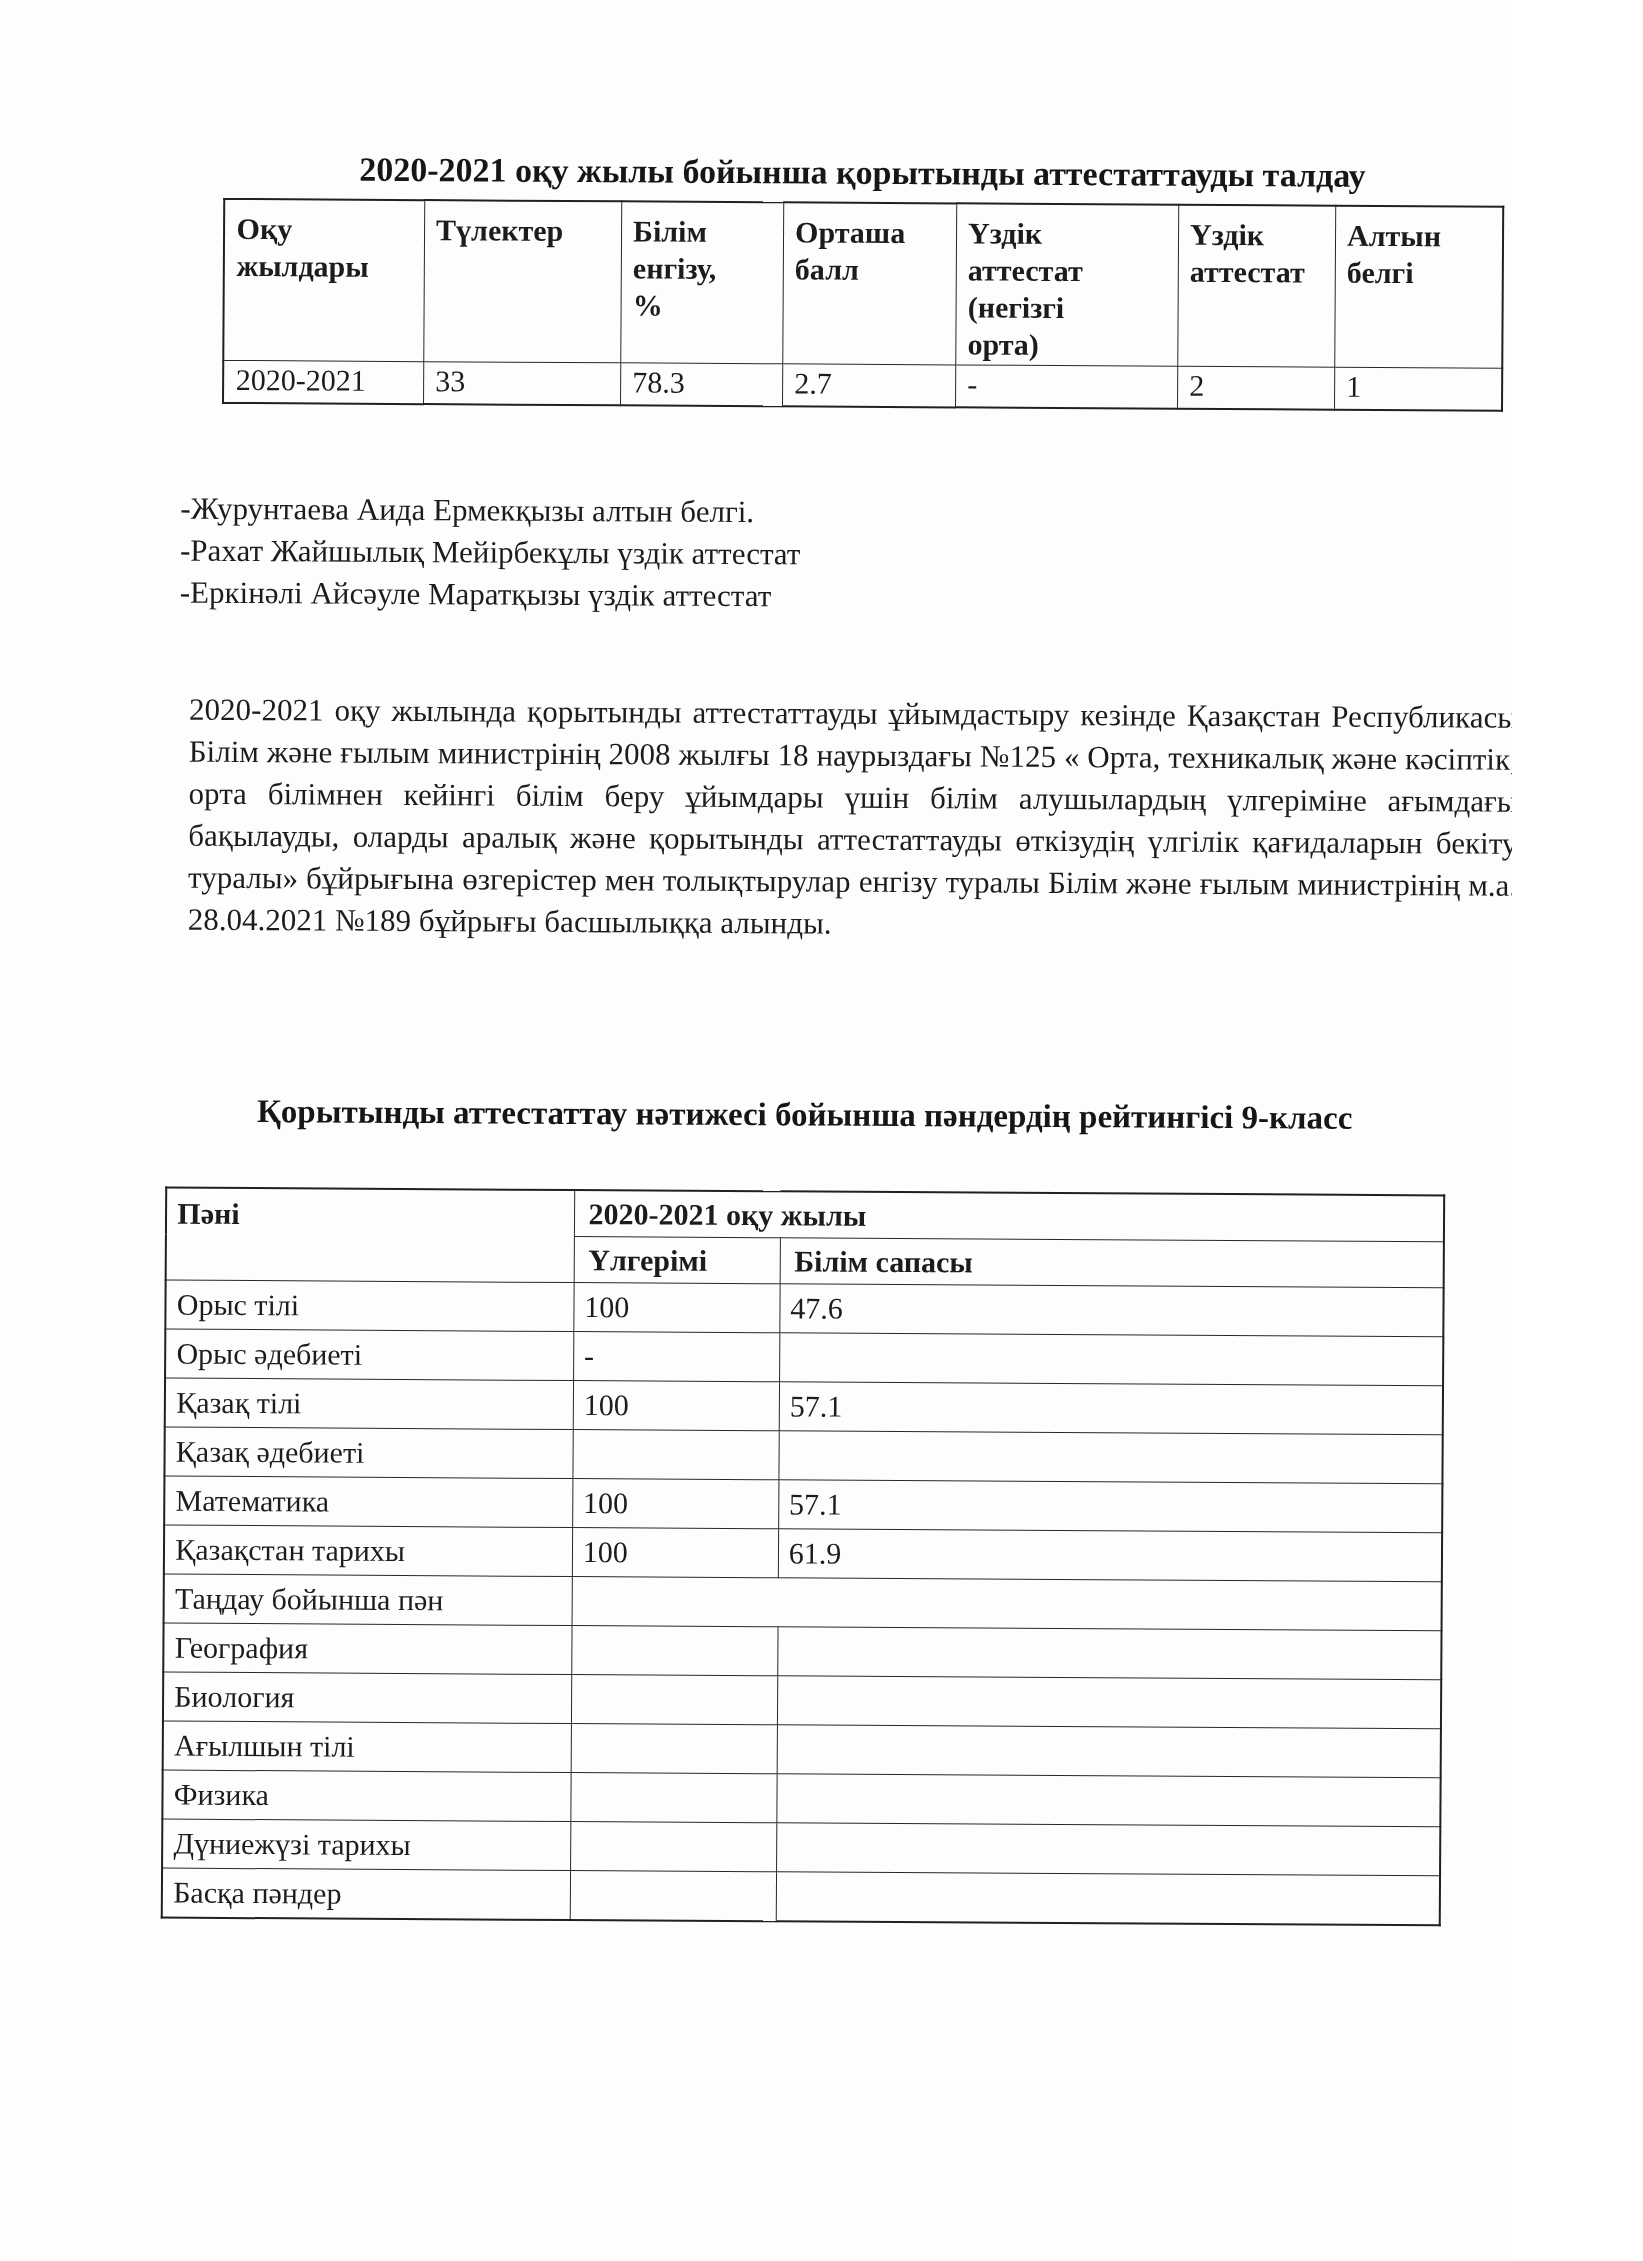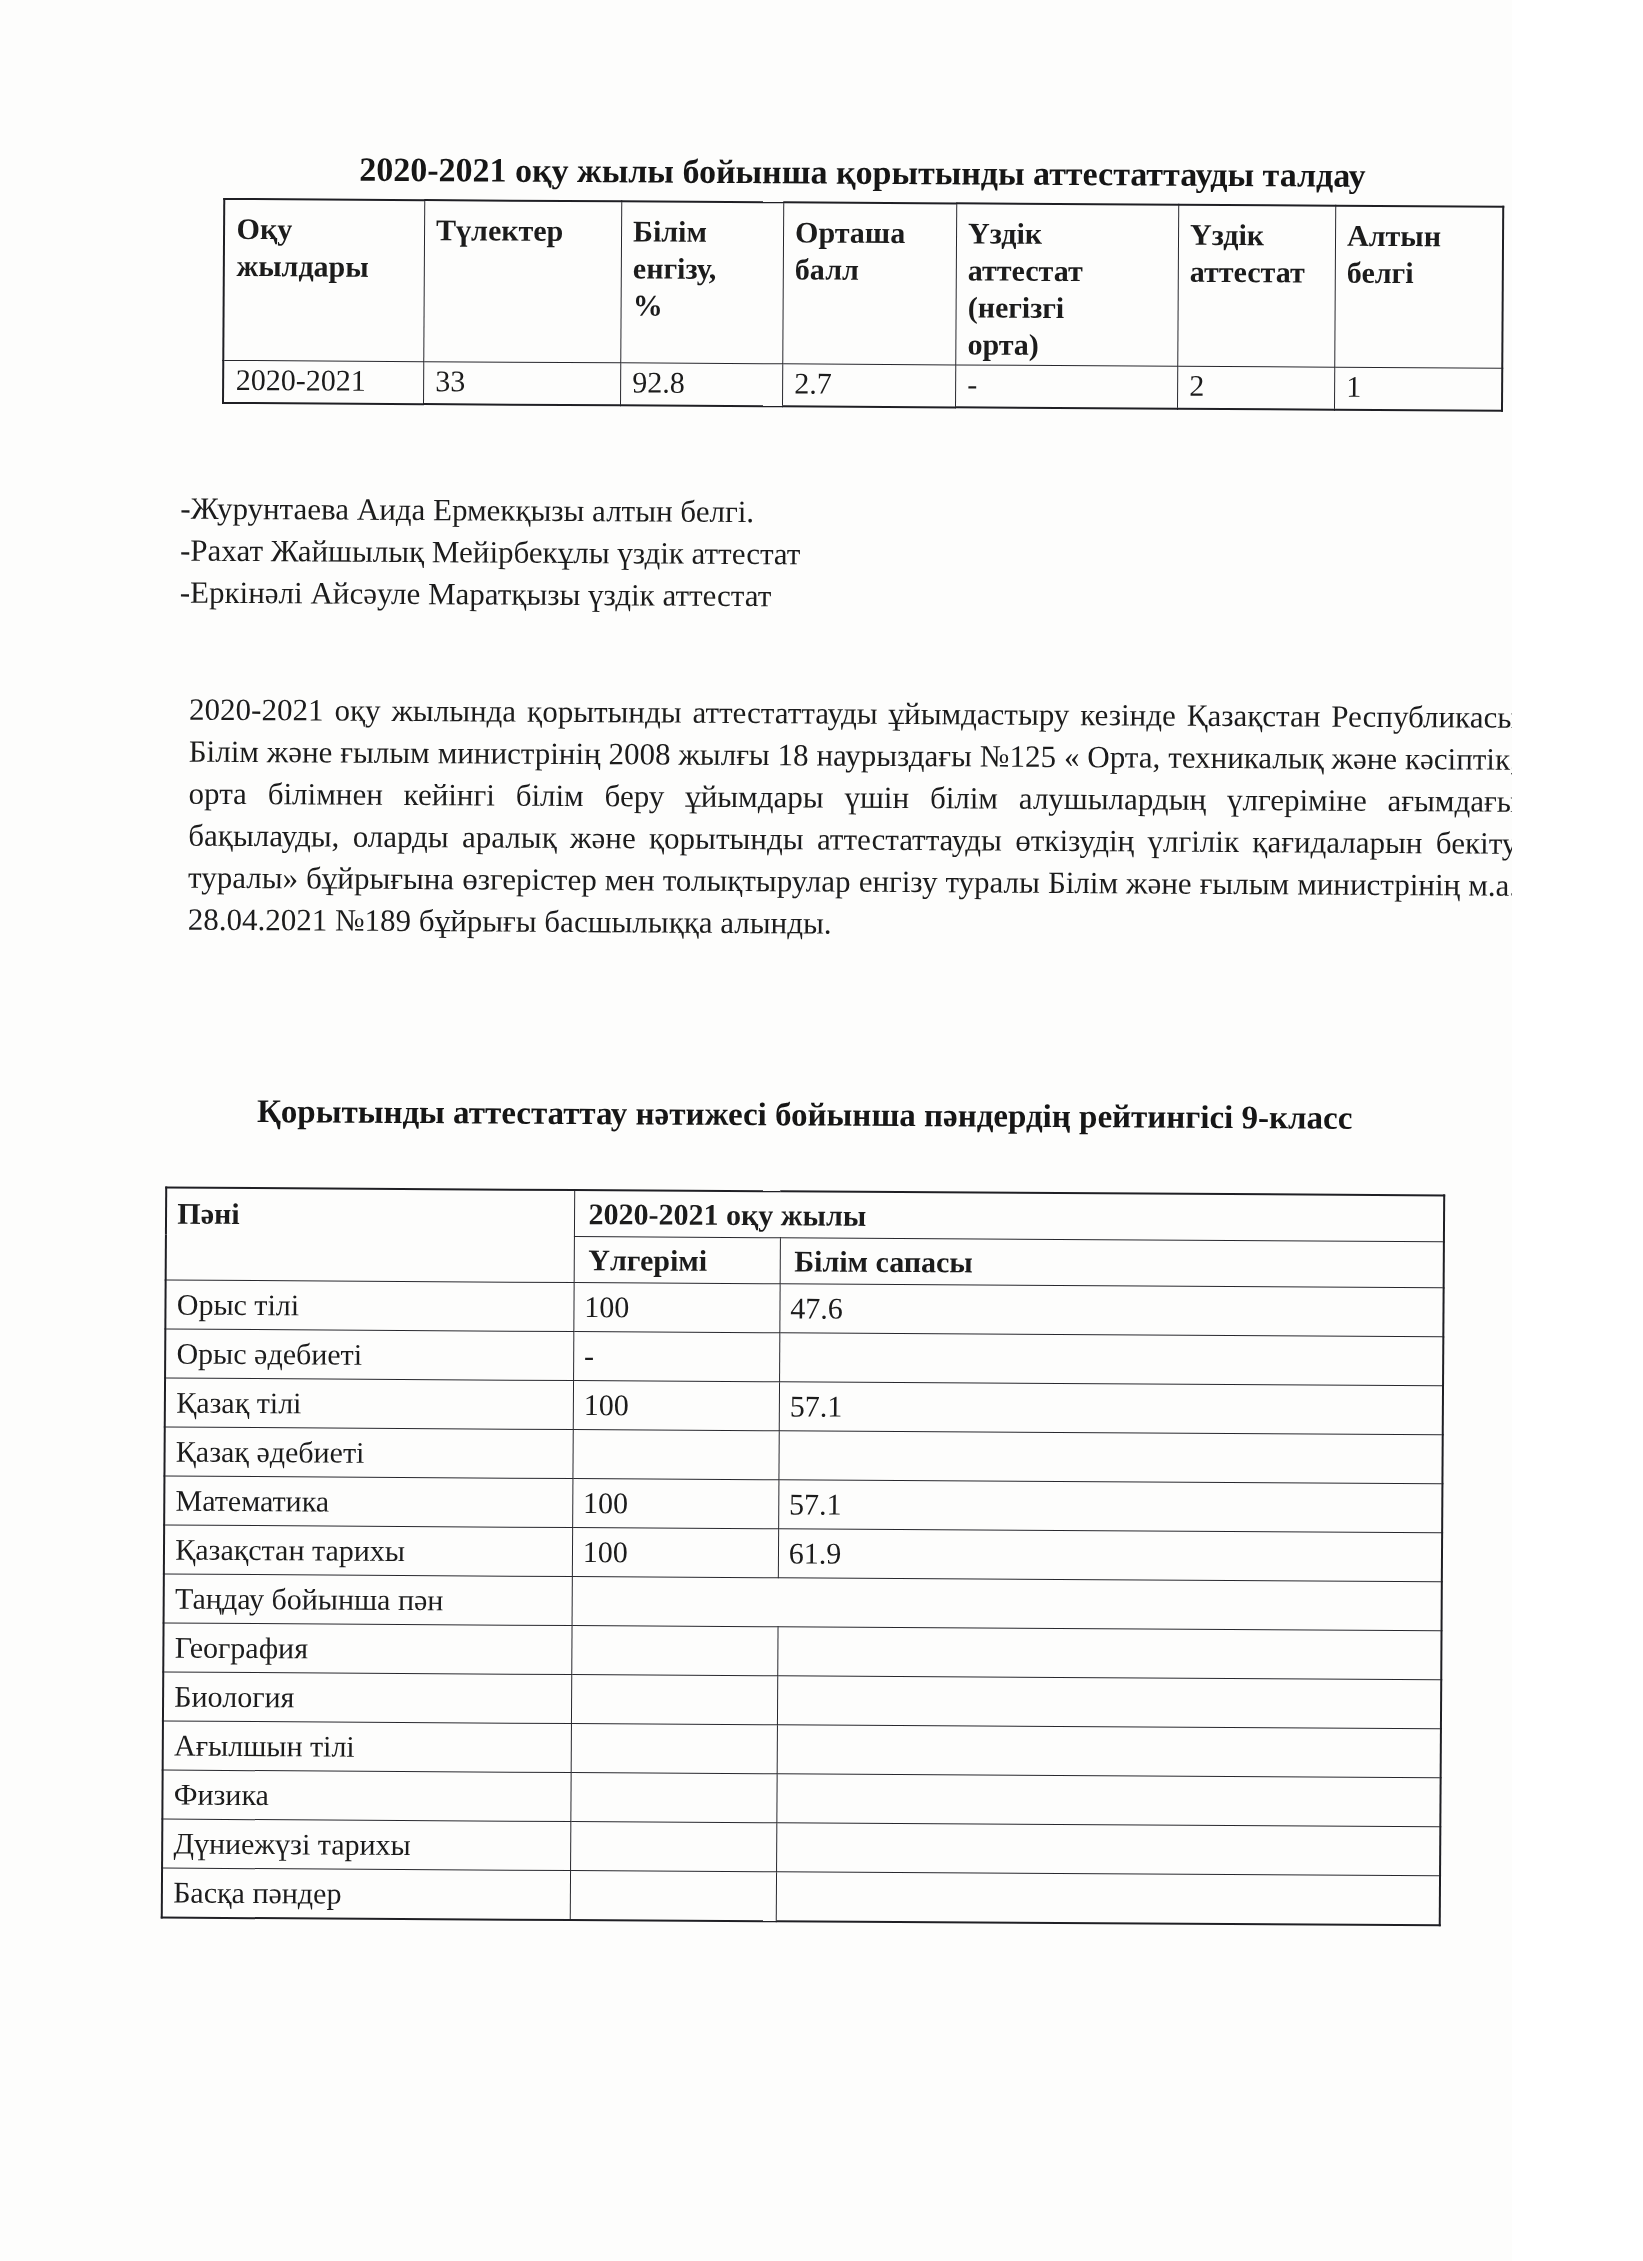--- a/index.html
+++ b/index.html
@@ -82,21 +82,21 @@
           <th>Үздік
 аттестат</th>
           <th>Алтын
 белгі</th>
         </tr>
       </thead>
       <tbody>
         <tr>
           <td>2020-2021</td>
           <td>33</td>
-          <td>92.8</td>
+          <td>78.3</td>
           <td>2.7</td>
           <td>-</td>
           <td>2</td>
           <td>1</td>
         </tr>
       </tbody>
     </table>
 
     <div class="notes">
       <p>-Журунтаева Аида Ермекқызы алтын белгі.</p>

